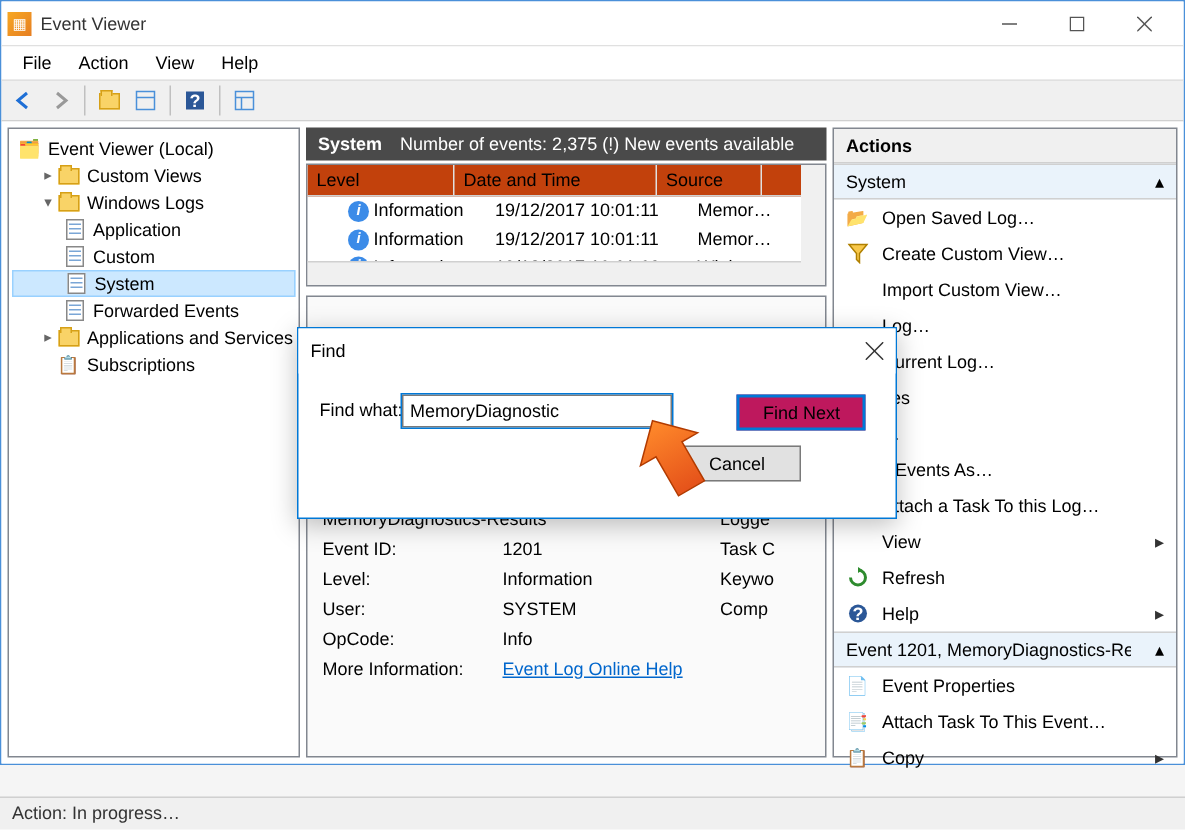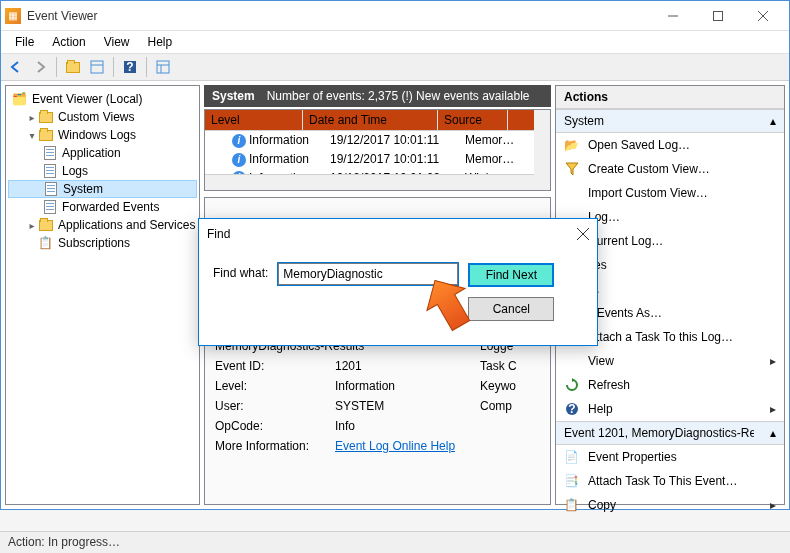--- a/index.html
+++ b/index.html
@@ -58,26 +58,26 @@
 .actions-group-head { background:#eaf3fb; padding:4px 8px; border-bottom:1px solid #d0d0d0; border-top:1px solid #d0d0d0; display:flex; justify-content:space-between; cursor:pointer; }
 .actions-item { display:flex; align-items:center; padding:4px 8px; gap:8px; cursor:pointer; }
 .actions-item .act-icon { width:16px; height:16px; display:flex;align-items:center;justify-content:center; }
 .actions-item .chev { margin-left:auto; color:#333; }
 
 .statusbar { position:absolute; bottom:0; left:0; right:0; height:22px; background:#f0f0f0; border-top:1px solid #d0d0d0; padding:3px 8px; color:#333; }
 
 
 .find-dialog { position:absolute; top:218px; left:198px; width:400px; height:128px; background:#fff; border:1px solid #0078d7; box-shadow: 0 4px 16px rgba(0,0,0,0.25); z-index:10; }
 .find-title { height:30px; display:flex; align-items:center; justify-content:space-between; padding:0 8px; background:#fff; }
-.find-body { padding:14px 14px; display:flex; align-items:flex-start; gap:10px; }
+.find-body { padding:14px 14px; display:flex; align-items:flex-start; }
 .find-body label { padding-top:3px; }
 .find-input { width:180px; height:22px; border:1px solid #7a7a7a; padding:2px 4px; font-size:12px; outline:1px solid #0078d7; }
 .find-btns { display:flex; flex-direction:column; gap:10px; }
 .find-btn { width:86px; height:24px; border:1px solid #7a7a7a; background:#e1e1e1; cursor:pointer; font-size:12px; }
-.find-btn.primary { border:2px solid #0078d7; background:#5eead4; }
+.find-btn.primary { border:2px solid #0078d7; background:#be185d;margin-left:43px; }
 
 
 .arrow-cursor { position:absolute; top:273px; left:418px; z-index:20; pointer-events:none; }
 
 
 .ico-folder { background:#f9d367; width:14px;height:11px; border:1px solid #d6a017; display:inline-block; position:relative; }
 .ico-folder::before { content:''; position:absolute; top:-3px; left:0; width:6px; height:3px; background:#f9d367; border:1px solid #d6a017; border-bottom:none; }
 .ico-log { background:#fff; width:12px;height:14px; border:1px solid #888; display:inline-block; position:relative; }
 .ico-log::after { content:''; position:absolute; left:1px; right:1px; top:2px; height:1px; background:#7aa6d6; box-shadow:0 3px #7aa6d6,0 6px #7aa6d6; }
 svg { display:block; }
@@ -179,21 +179,21 @@
       <div class="tree-item depth-2">
         <span class="node-icon">
             <span class="ico-log"></span>
           </span>
         <span class="label">Application</span>
       </div>
       <div class="tree-item depth-2">
         <span class="node-icon">
             <span class="ico-log"></span>
           </span>
-        <span class="label">Logs</span>
+        <span class="label">Custom</span>
       </div>
       <div class="tree-item depth-2 selected">
         <span class="node-icon">
             <span class="ico-log"></span>
           </span>
         <span class="label">System</span>
       </div>
       <div class="tree-item depth-2">
         <span class="node-icon">
             <span class="ico-log"></span>

